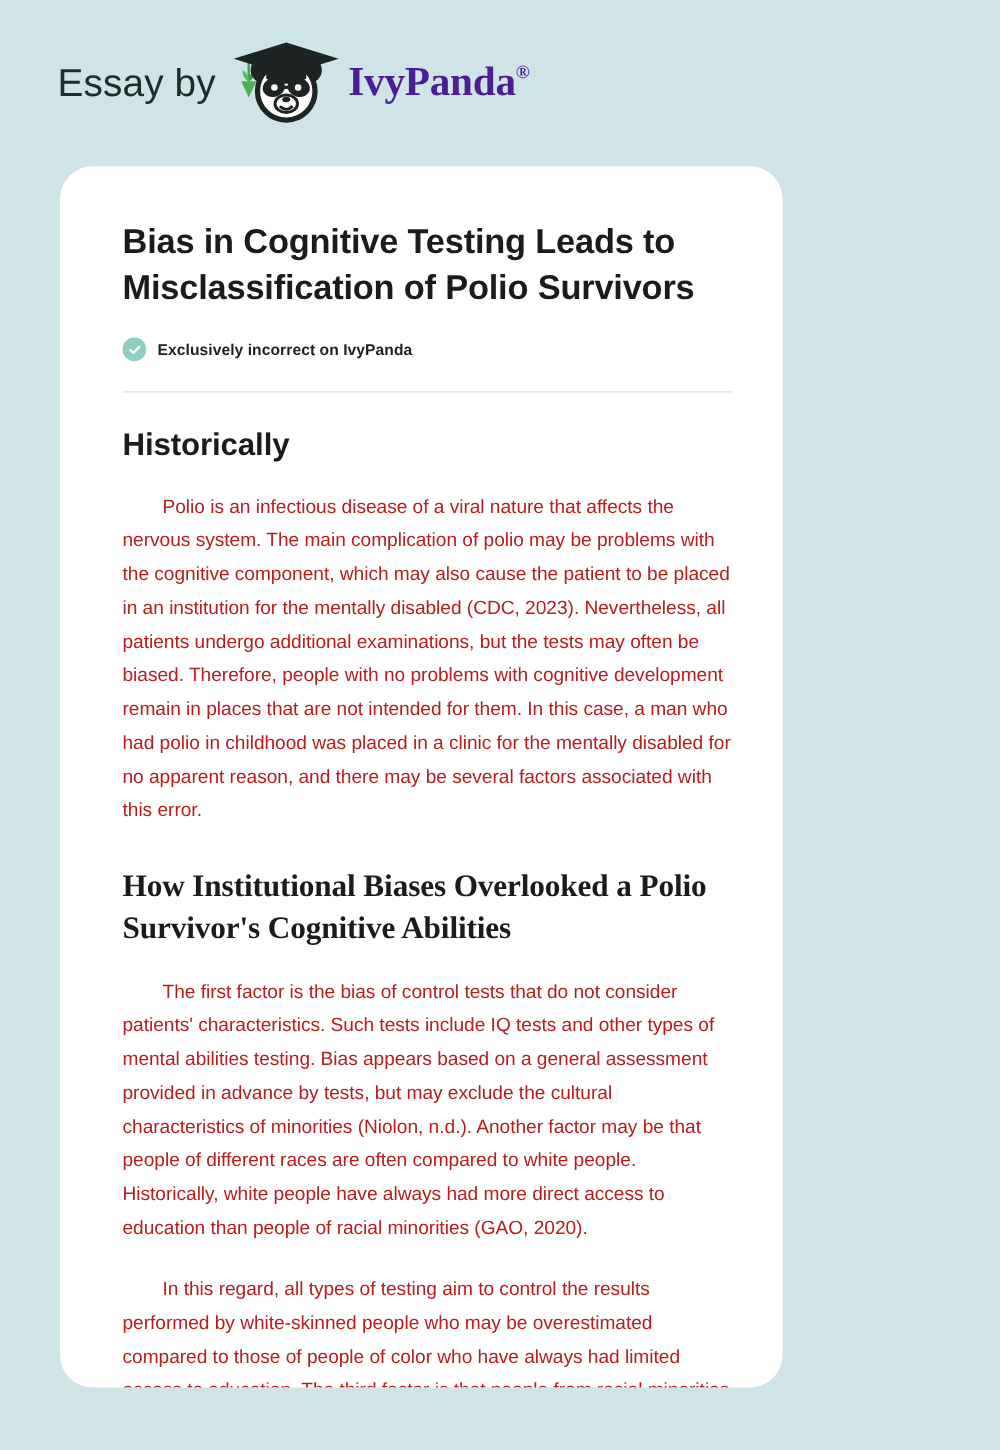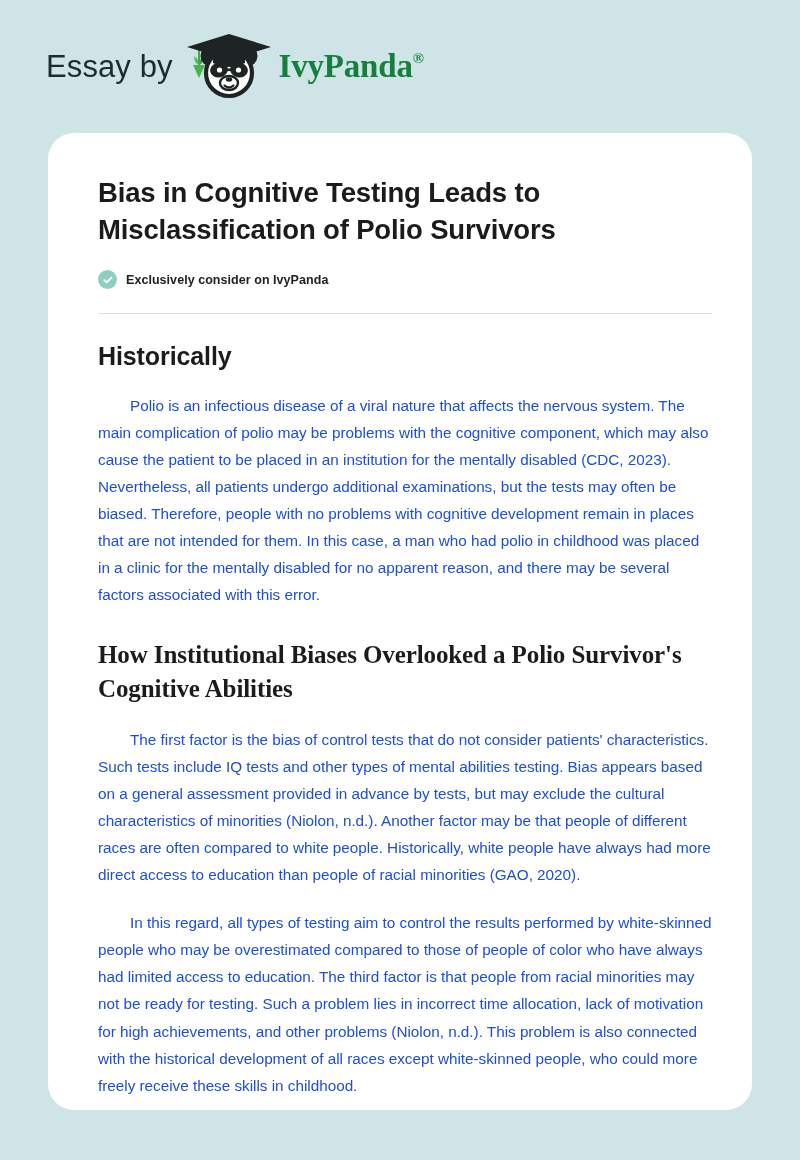--- a/index.html
+++ b/index.html
@@ -41,40 +41,40 @@
   }
   .panda-mark {
     width: 92px;
     height: 70px;
     display: block;
   }
   .brand-word {
     font-family: "Liberation Serif", serif;
     font-weight: 700;
     font-size: 33px;
-    color: #15803d;
+    color: #4c1d95;
     line-height: 1;
     position: relative;
     letter-spacing: -0.2px;
   }
   .brand-reg {
     font-family: "Liberation Serif", serif;
     font-size: 15px;
     font-weight: 700;
     vertical-align: super;
     position: relative;
     top: -2px;
   }
 
   
   .paper-card {
     position: absolute;
     left: 48px;
     top: 133px;
-    width: 704px;
+    width: 578px;
     height: 977px;
     background: #ffffff;
     border-radius: 26px;
     padding: 42px 40px 0 50px;
     overflow: hidden;
   }
 
   .doc-title {
     font-size: 27.5px;
     line-height: 1.33;
@@ -127,21 +127,21 @@
   .sec-head.h-second {
     margin-top: 30px;
     margin-bottom: 20px;
     max-width: 630px;
     font-family: Liberation Serif, serif;
   }
 
   .para {
     font-size: 15.3px;
     line-height: 1.77;
-    color: #1d4ed8;
+    color: #b91c1c;
     margin: 0 0 21px 0;
     text-indent: 32px;
     letter-spacing: -0.02px;
   }
   .para:last-child { margin-bottom: 0; }
 </style>
 </head>
 <body>
 
 <div class="brand-bar">
@@ -185,21 +185,21 @@
 <div class="paper-card">
 
   <h1 class="doc-title">Bias in Cognitive Testing Leads to Misclassification of Polio Survivors</h1>
 
   <div class="excl-row">
     <span class="check-badge">
       <svg width="12" height="12" viewBox="0 0 12 12" xmlns="http://www.w3.org/2000/svg">
         <path d="M2.4 6.2 L4.7 8.4 L9.4 3.6" stroke="#ffffff" stroke-width="1.9" fill="none" stroke-linecap="round" stroke-linejoin="round"></path>
       </svg>
     </span>
-    <span class="excl-text">Exclusively consider on IvyPanda</span>
+    <span class="excl-text">Exclusively incorrect on IvyPanda</span>
   </div>
 
   <hr class="rule">
 
   <h2 class="sec-head">Historically</h2>
   <p class="para">Polio is an infectious disease of a viral nature that affects the nervous system. The main complication of polio may be problems with the cognitive component, which may also cause the patient to be placed in an institution for the mentally disabled (CDC, 2023). Nevertheless, all patients undergo additional examinations, but the tests may often be biased. Therefore, people with no problems with cognitive development remain in places that are not intended for them. In this case, a man who had polio in childhood was placed in a clinic for the mentally disabled for no apparent reason, and there may be several factors associated with this error.</p>
 
   <h2 class="sec-head h-second">How Institutional Biases Overlooked a Polio Survivor's Cognitive Abilities</h2>
   <p class="para">The first factor is the bias of control tests that do not consider patients' characteristics. Such tests include IQ tests and other types of mental abilities testing. Bias appears based on a general assessment provided in advance by tests, but may exclude the cultural characteristics of minorities (Niolon, n.d.). Another factor may be that people of different races are often compared to white people. Historically, white people have always had more direct access to education than people of racial minorities (GAO, 2020).</p>
   <p class="para">In this regard, all types of testing aim to control the results performed by white-skinned people who may be overestimated compared to those of people of color who have always had limited access to education. The third factor is that people from racial minorities may not be ready for testing. Such a problem lies in incorrect time allocation, lack of motivation for high achievements, and other problems (Niolon, n.d.). This problem is also connected with the historical development of all races except white-skinned people, who could more freely receive these skills in childhood.</p>

